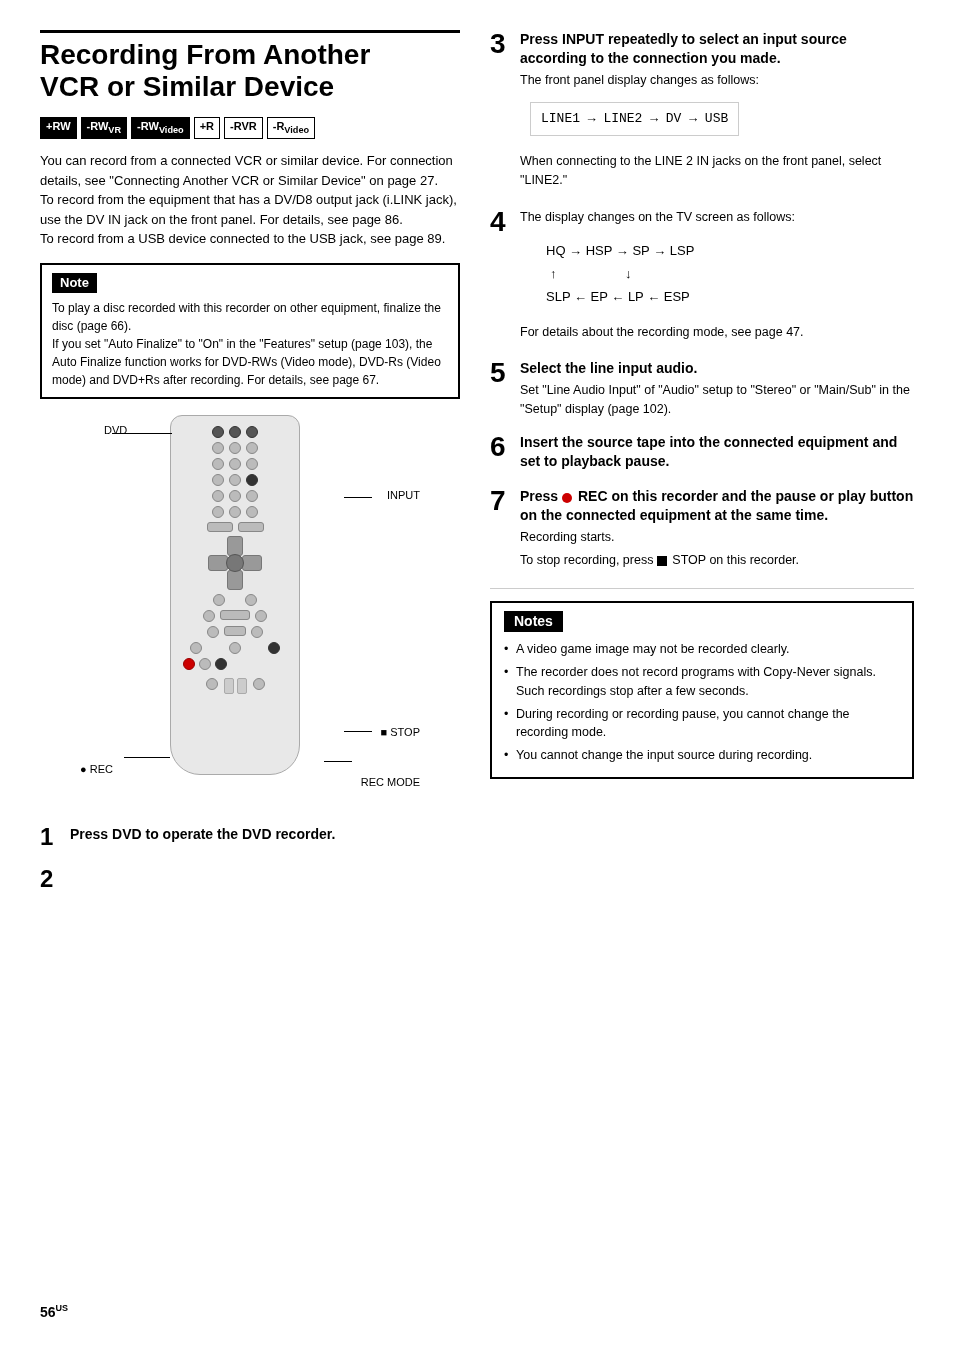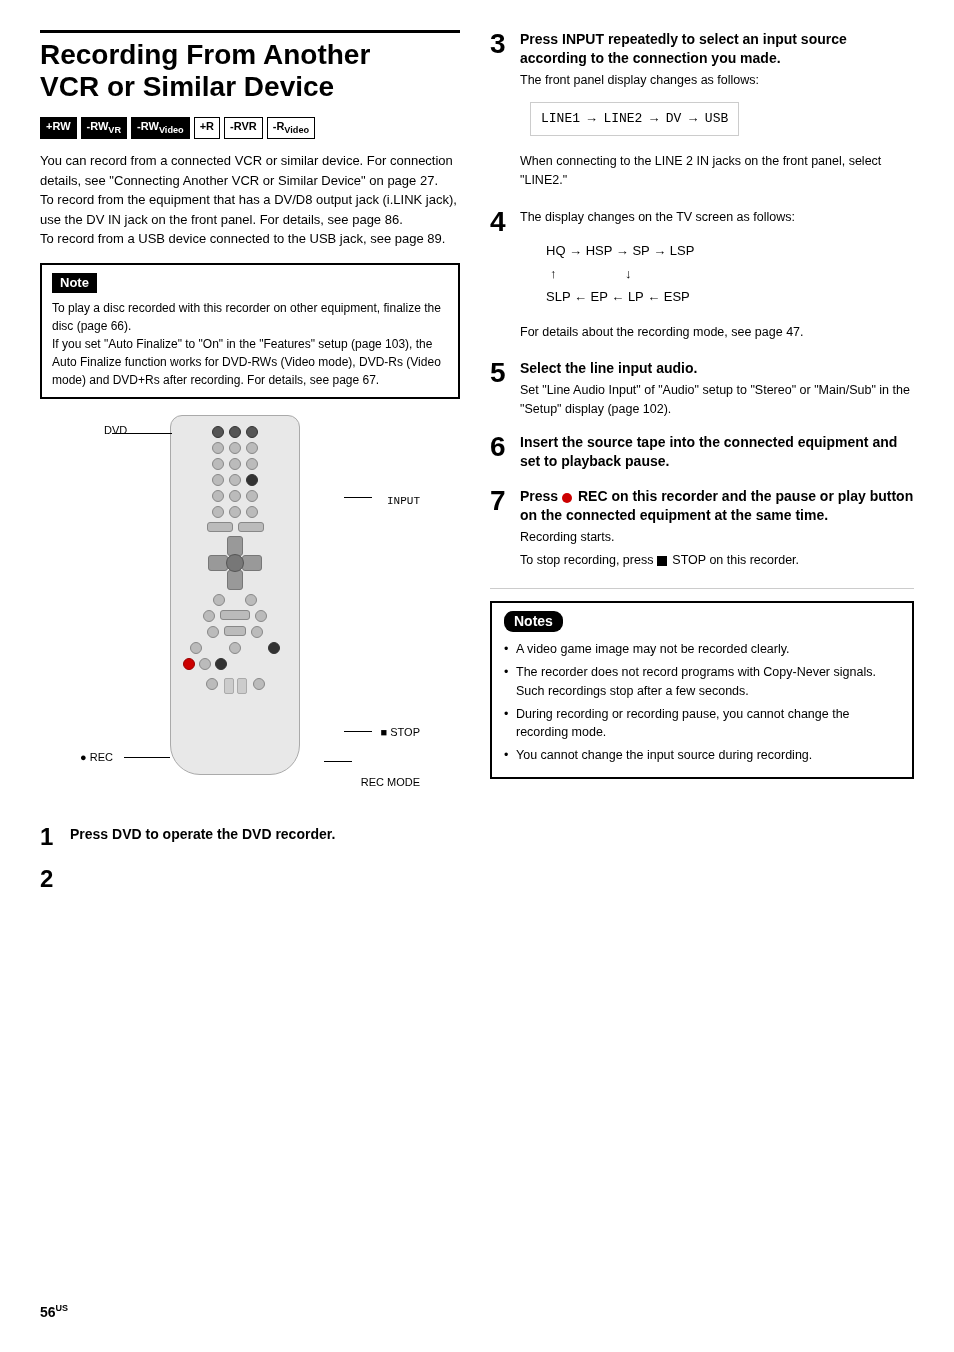--- a/index.html
+++ b/index.html
@@ -227,21 +227,20 @@
       margin-top: 12px;
     }
     .notes-title {
       font-weight: bold;
       font-size: 14px;
       background: #000;
       color: #fff;
       padding: 1px 10px;
       display: inline-block;
       margin-bottom: 8px;
-      border-radius: 9px;
     }
     .notes-list {
       font-size: 12.5px;
       line-height: 1.5;
       padding-left: 0;
     }
     .notes-list li {
       list-style: none;
       padding-left: 12px;
       position: relative;
@@ -421,32 +420,32 @@
               </div>
             </div>
           </div>
 
           <div class="diagram-label" style="left:0; top:8px;padding-left:24px;">
             DVD
           </div>
 
           <div style="position:absolute; left:32px; top:18px; width:60px; border-top:1px solid #000;"></div>
 
-          <div class="diagram-label" style="right:0; top:79px;font-family:Liberation Mono, monospace;">
+          <div class="diagram-label" style="right:0; top:73px;">
             INPUT
           </div>
 
           <div style="position:absolute; right:48px; top:82px; width:28px; border-top:1px solid #000;"></div>
 
           <div class="diagram-label" style="right:0; top:310px;">
             ■ STOP
           </div>
           <div style="position:absolute; right:48px; top:316px; width:28px; border-top:1px solid #000;"></div>
 
-          <div class="diagram-label" style="left:0; top:335px;">
+          <div class="diagram-label" style="left:0; top:347px;">
             ● REC
           </div>
           <div style="position:absolute; left:44px; top:342px; width:46px; border-top:1px solid #000;"></div>
 
           <div class="diagram-label" style="right:0; top:360px;">
             REC MODE
           </div>
           <div style="position:absolute; right:68px; top:346px; width:28px; border-top:1px solid #000;"></div>
         </div>
       </div>

